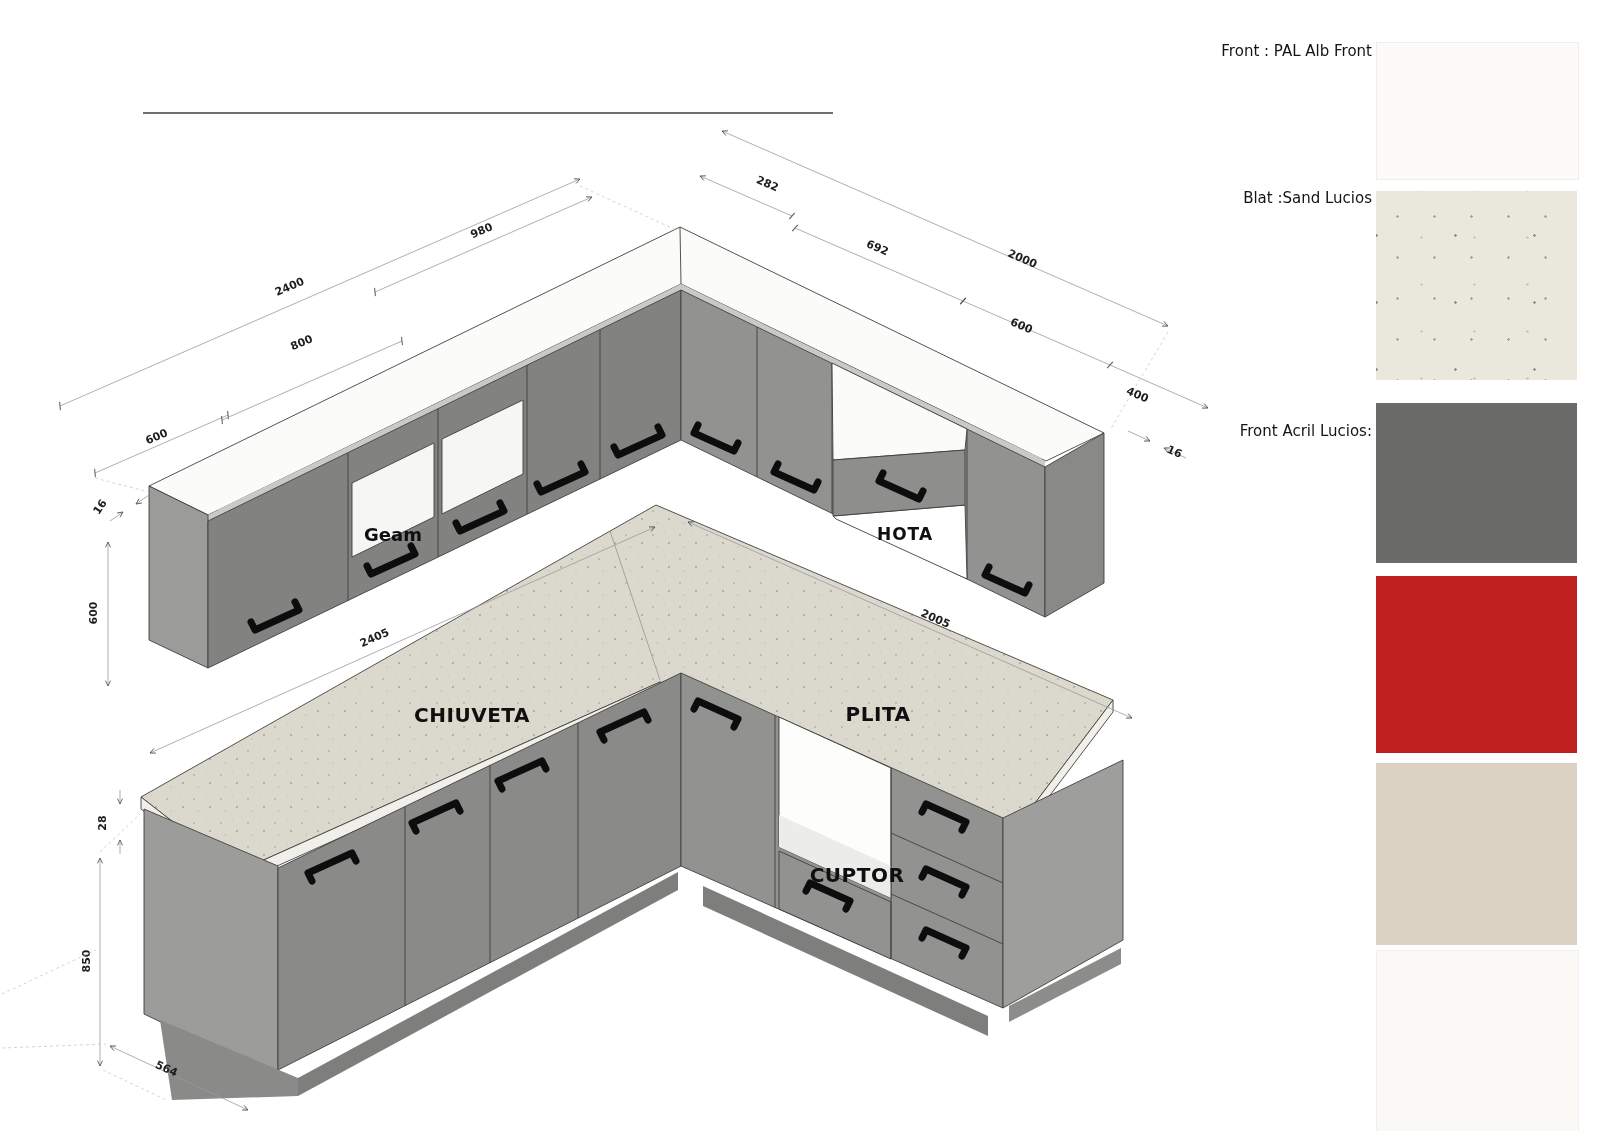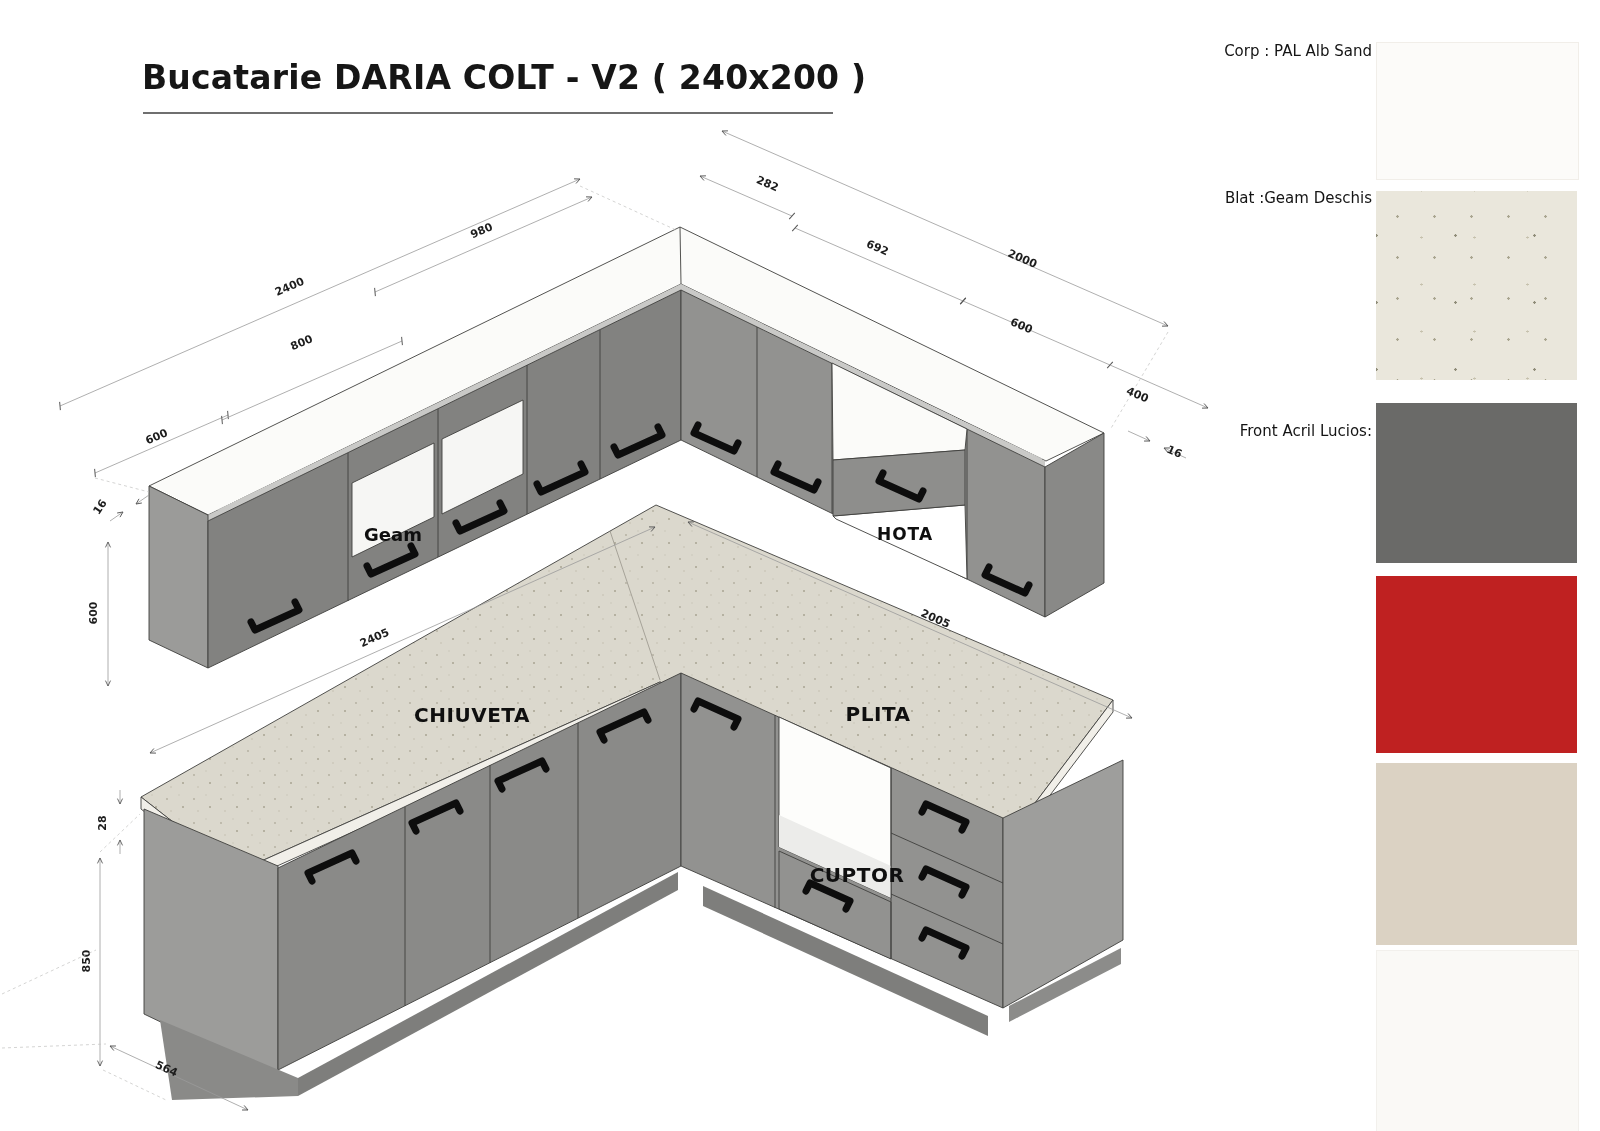--- a/index.html
+++ b/index.html
@@ -30,26 +30,25 @@
   .dimline{stroke:#9a9a9a;stroke-width:.8;fill:none;}
   .ext{stroke:#c2c2c0;stroke-width:.7;fill:none;stroke-dasharray:3 3;}
   .handle{fill:none;stroke:#0d0d0d;stroke-width:7;stroke-linecap:round;stroke-linejoin:round;}
   .thin{stroke:#cfcfcd;stroke-width:1;}
 </style>
 </head>
 <body>
 
 <div class="stage">
 
-  <div class="title">Bucatarie DARIA COLT - V2 ( 240x200 )</div>
   <div class="title-rule"></div>
 
   
-  <div class="mat-label lbl-corp">Corp : PAL Alb Sand</div>
-  <div class="mat-label lbl-blat">Blat :Geam Deschis</div>
+  <div class="mat-label lbl-corp">Front : PAL Alb Front</div>
+  <div class="mat-label lbl-blat">Blat :Sand Lucios</div>
   <div class="mat-label lbl-front">Front Acril Lucios:</div>
   <div class="swatch sw-corp"></div>
   <div class="swatch sw-blat"></div>
   <div class="swatch sw-gray"></div>
   <div class="swatch sw-red"></div>
   <div class="swatch sw-beige"></div>
   <div class="swatch sw-white"></div>
 
   <svg width="1600" height="1131" viewBox="0 0 1600 1131">
     <defs>

